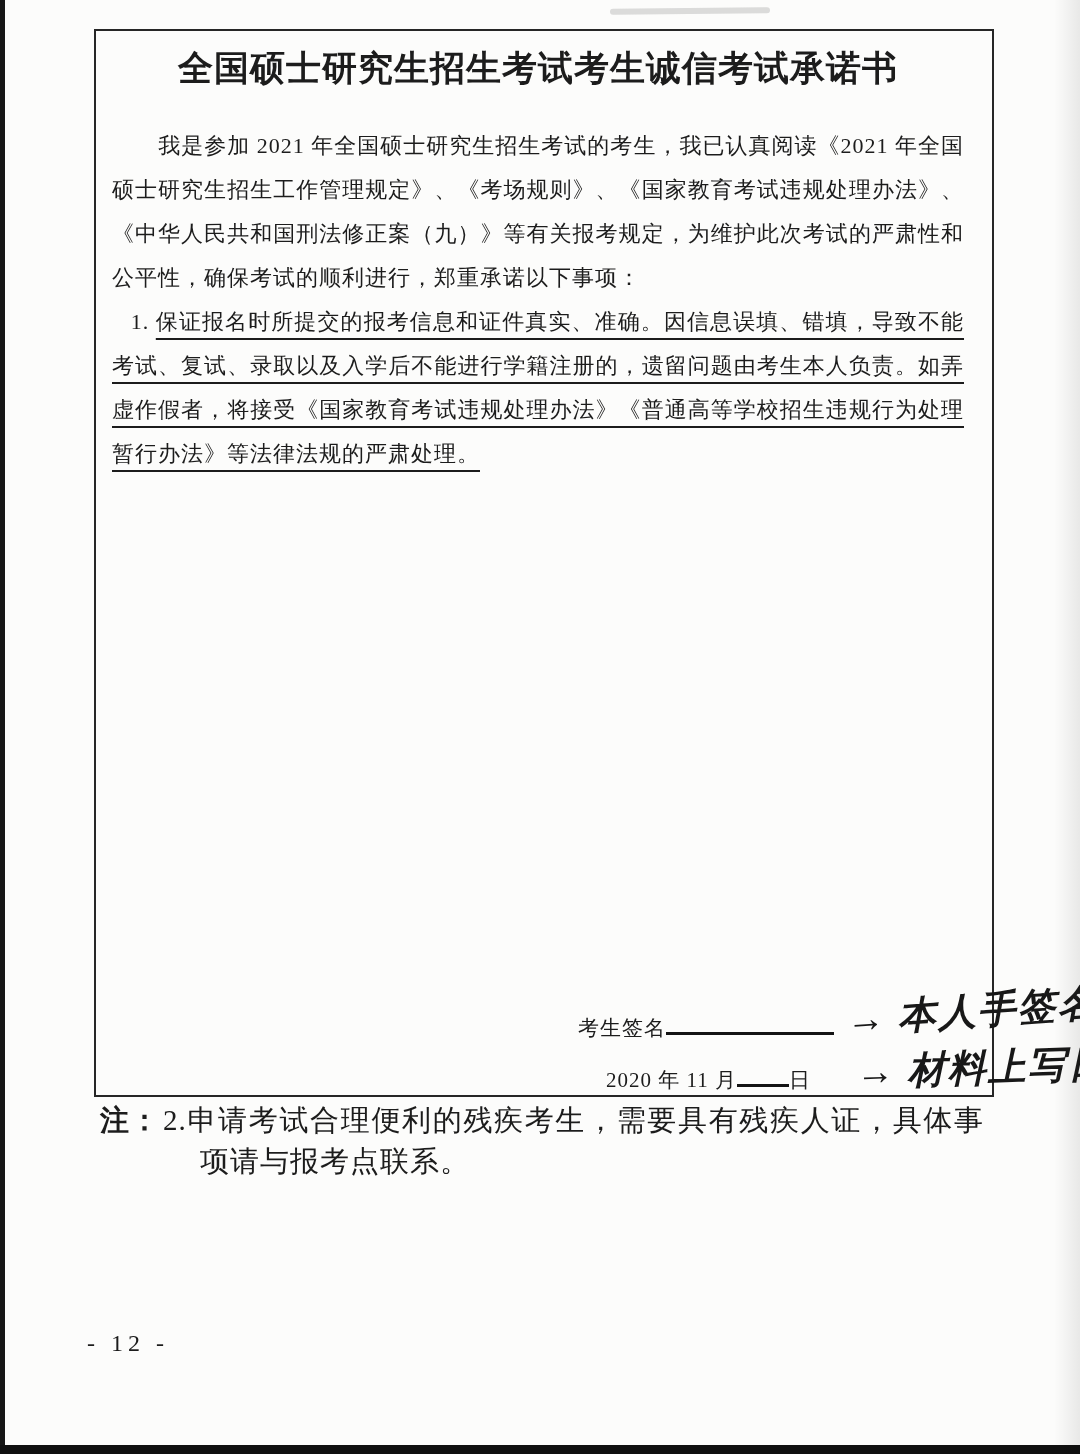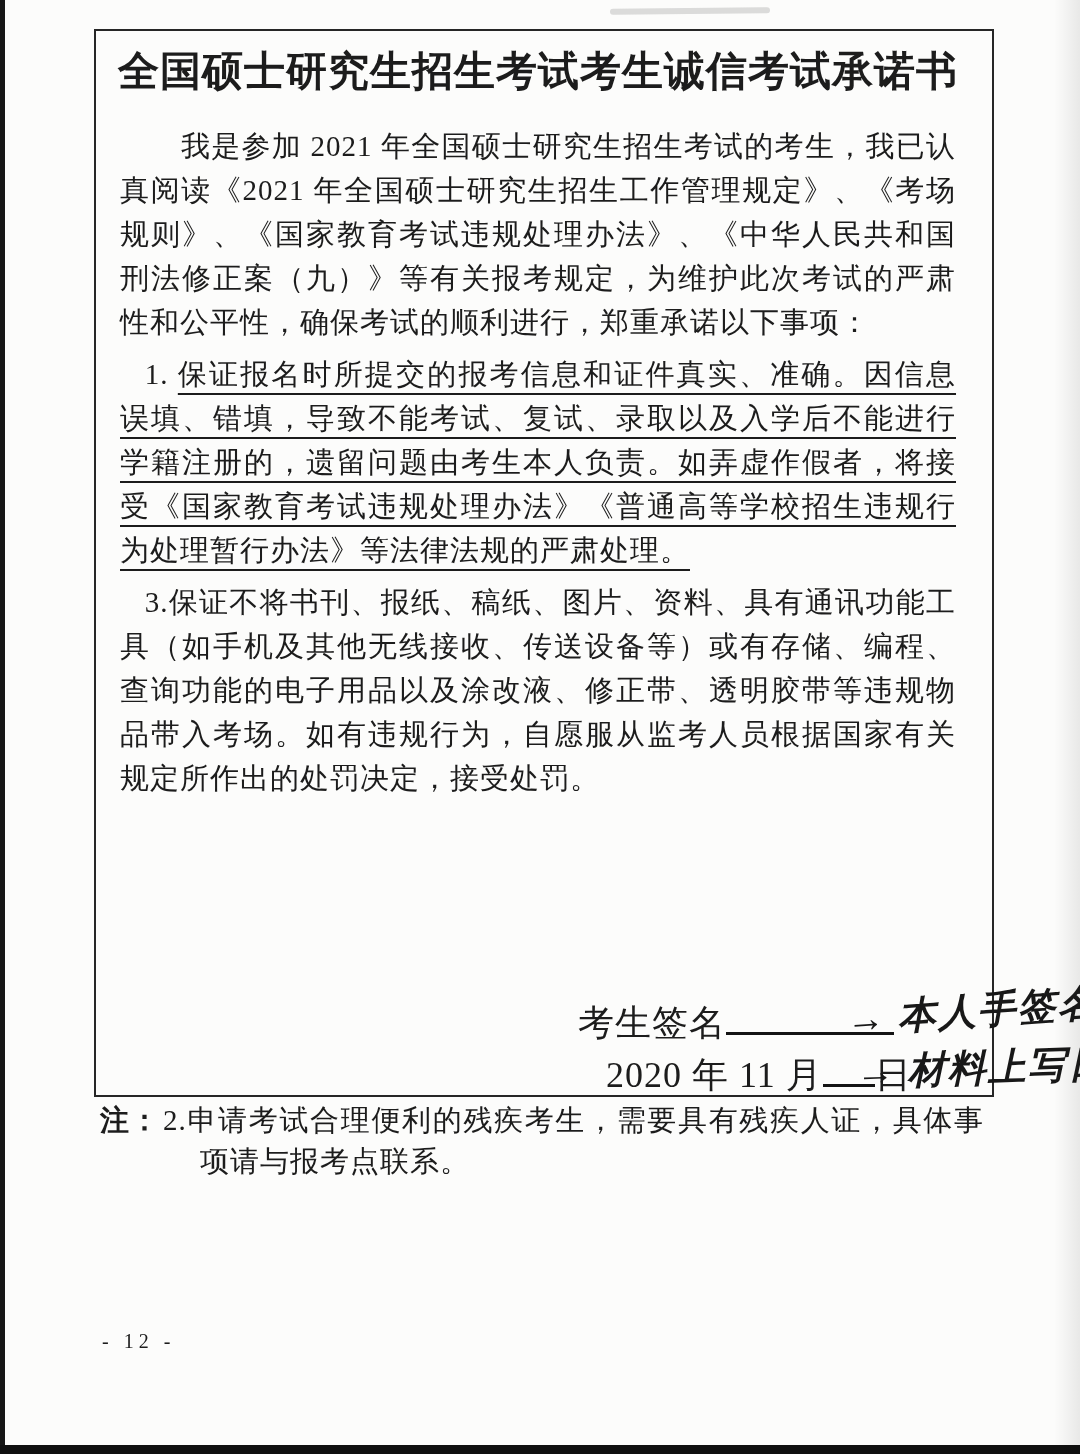--- a/index.html
+++ b/index.html
@@ -41,45 +41,46 @@
     width: 896px; height: 1064px;
     border: 2px solid #262626;
     background: transparent;
   }
   .content {
     position: absolute;
     left: 112px; top: 48px;
     width: 852px;
   }
   .doc-title {
-    font-size: 41px;
+    font-size: 35px;
     font-weight: bold;
     text-align: center;
     line-height: 46px;
     letter-spacing: 1px;
     margin: 0 0 30px 0;
+    font-family: Liberation Mono, monospace;
   }
   .body-par {
-    font-size: 29px;
+    font-size: 22px;
     line-height: 44px;
     letter-spacing: 1px;
     text-align: justify;
-    margin: 8px;
+    margin: 0;
   }
   .indent-2 { text-indent: 2.1em; }
   .indent-1 { text-indent: 0.85em; }
   .u-line {
     text-decoration: underline;
     text-decoration-thickness: 2px;
     text-underline-offset: 9px;
   }
   
   .sig-row {
     position: absolute;
-    font-size: 36px;
+    font-size: 21px;
     line-height: 44px;
     letter-spacing: 1px;
     white-space: nowrap;
   }
   .sig-row-1 { left: 578px; top: 1000px; }
   .sig-row-2 { left: 606px; top: 1052px; }
   .blank-line {
     display: inline-block;
     border-bottom: 3px solid #141414;
     height: 32px;
@@ -117,22 +118,22 @@
   }
   .notes-items { flex: 1 1 auto; }
   .note-item {
     margin: 0;
     padding-left: 37px;
     text-indent: -37px;
     text-align: justify;
   }
   .page-number {
     position: absolute;
-    left: 102px; top: 1330px;
-    font-size: 20px;
+    left: 87px; top: 1330px;
+    font-size: 24px;
     letter-spacing: 5px;
     text-align: right;
   }
 </style>
 </head>
 <body>
 
 <div class="page">
 
   <div class="edge-left"></div>
@@ -143,21 +144,20 @@
   <div class="pledge-box"></div>
 
   <div class="content">
     <h1 class="doc-title">全国硕士研究生招生考试考生诚信考试承诺书</h1>
 
     <p class="body-par indent-2">我是参加 2021 年全国硕士研究生招生考试的考生，我已认真阅读《2021 年全国硕士研究生招生工作管理规定》、《考场规则》、《国家教育考试违规处理办法》、《中华人民共和国刑法修正案（九）》等有关报考规定，为维护此次考试的严肃性和公平性，确保考试的顺利进行，郑重承诺以下事项：</p>
 
     <p class="body-par indent-1"><span>1. </span><span class="u-line">保证报名时所提交的报考信息和证件真实、准确。因信息误填、错填，导致不能考试、复试、录取以及入学后不能进行学籍注册的，遗留问题由考生本人负责。如弄虚作假者，将接受《国家教育考试违规处理办法》《普通高等学校招生违规行为处理暂行办法》等法律法规的严肃处理。</span></p>
 
 
-    <p class="body-par indent-1"><span>3.</span><span>保证不将书刊、报纸、稿纸、图片、资料、具有通讯功能工具（如手机及其他无线接收、传送设备等）或有存储、编程、查询功能的电子用品以及涂改液、修正带、透明胶带等违规物品带入考场。如有违规行为，自愿服从监考人员根据国家有关规定所作出的处罚决定，接受处罚。</span></p>
   </div>
 
   <div class="sig-row sig-row-1">
     <span>考生签名</span><span class="blank-line blank-sign"></span>
   </div>
 
   <div class="sig-row sig-row-2">
     <span>2020 年 11 月</span><span class="blank-line blank-day"></span><span>日</span>
   </div>
 

